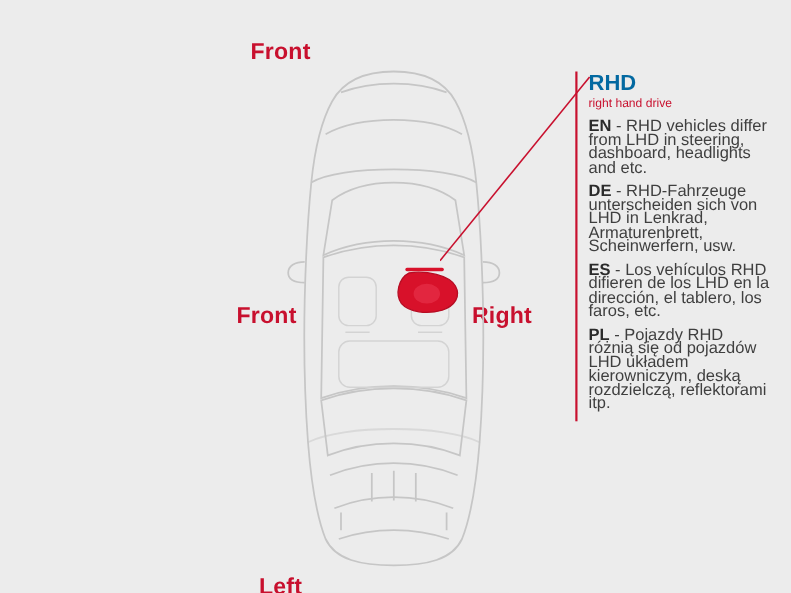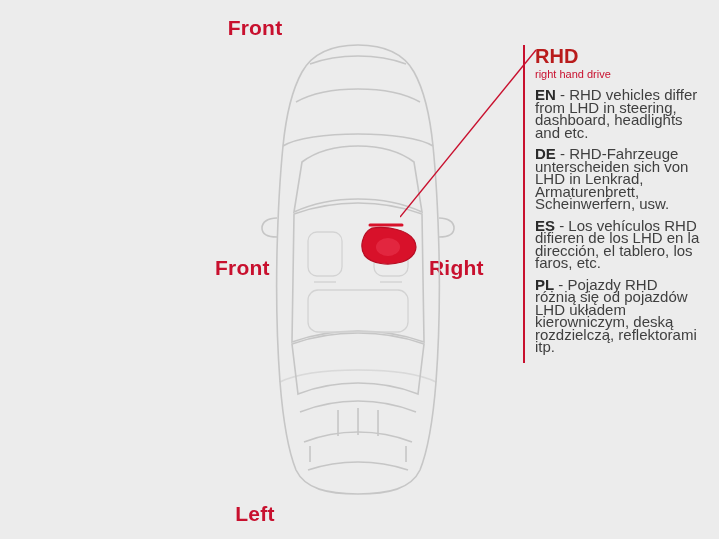--- a/index.html
+++ b/index.html
@@ -10,20 +10,21 @@
     width: 719px;
     height: 539px;
     background: #ececec;
     font-family: "Liberation Sans", sans-serif;
     overflow: hidden;
     position: relative;
   }
   .stage {
     position: absolute;
     inset: 0;
+    margin-top: 20px;
   }
 
   
   .orient-label {
     position: absolute;
     color: #c8102e;
     font-weight: bold;
     font-size: 21px;
     letter-spacing: 0.2px;
     white-space: nowrap;
@@ -57,21 +58,21 @@
   .info-panel {
     position: absolute;
     left: 523px;
     top: 45px;
     width: 178px;
     border-left: 2px solid #c8102e;
     padding-left: 10px;
     box-sizing: border-box;
   }
   .info-title {
-    color: #b91c1c;
+    color: #0369a1;
     font-weight: bold;
     font-size: 20px;
     line-height: 22px;
     margin: 0;
   }
   .info-subtitle {
     color: #c8102e;
     font-weight: normal;
     font-size: 11px;
     line-height: 14px;

